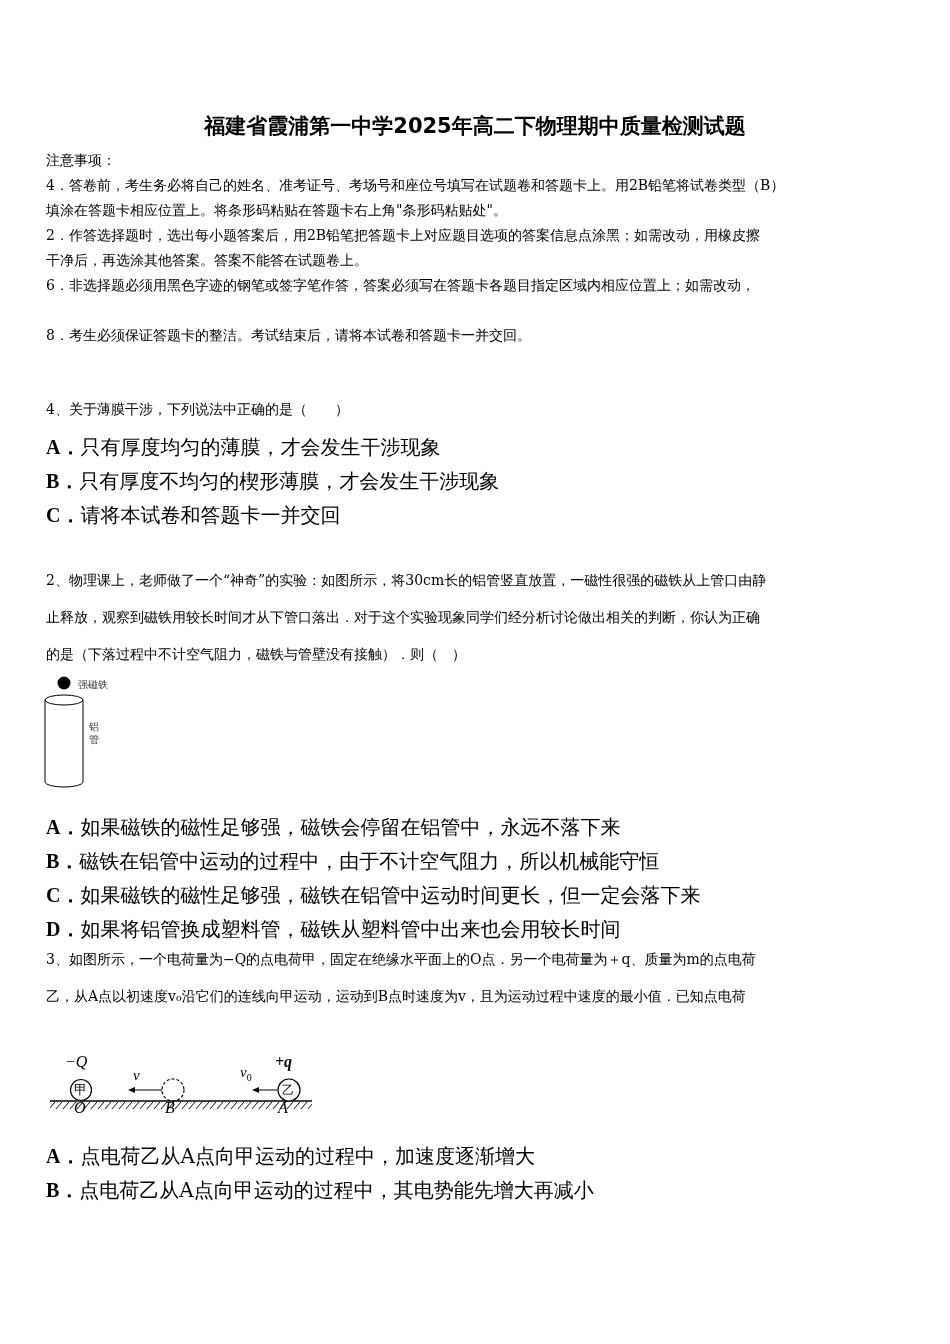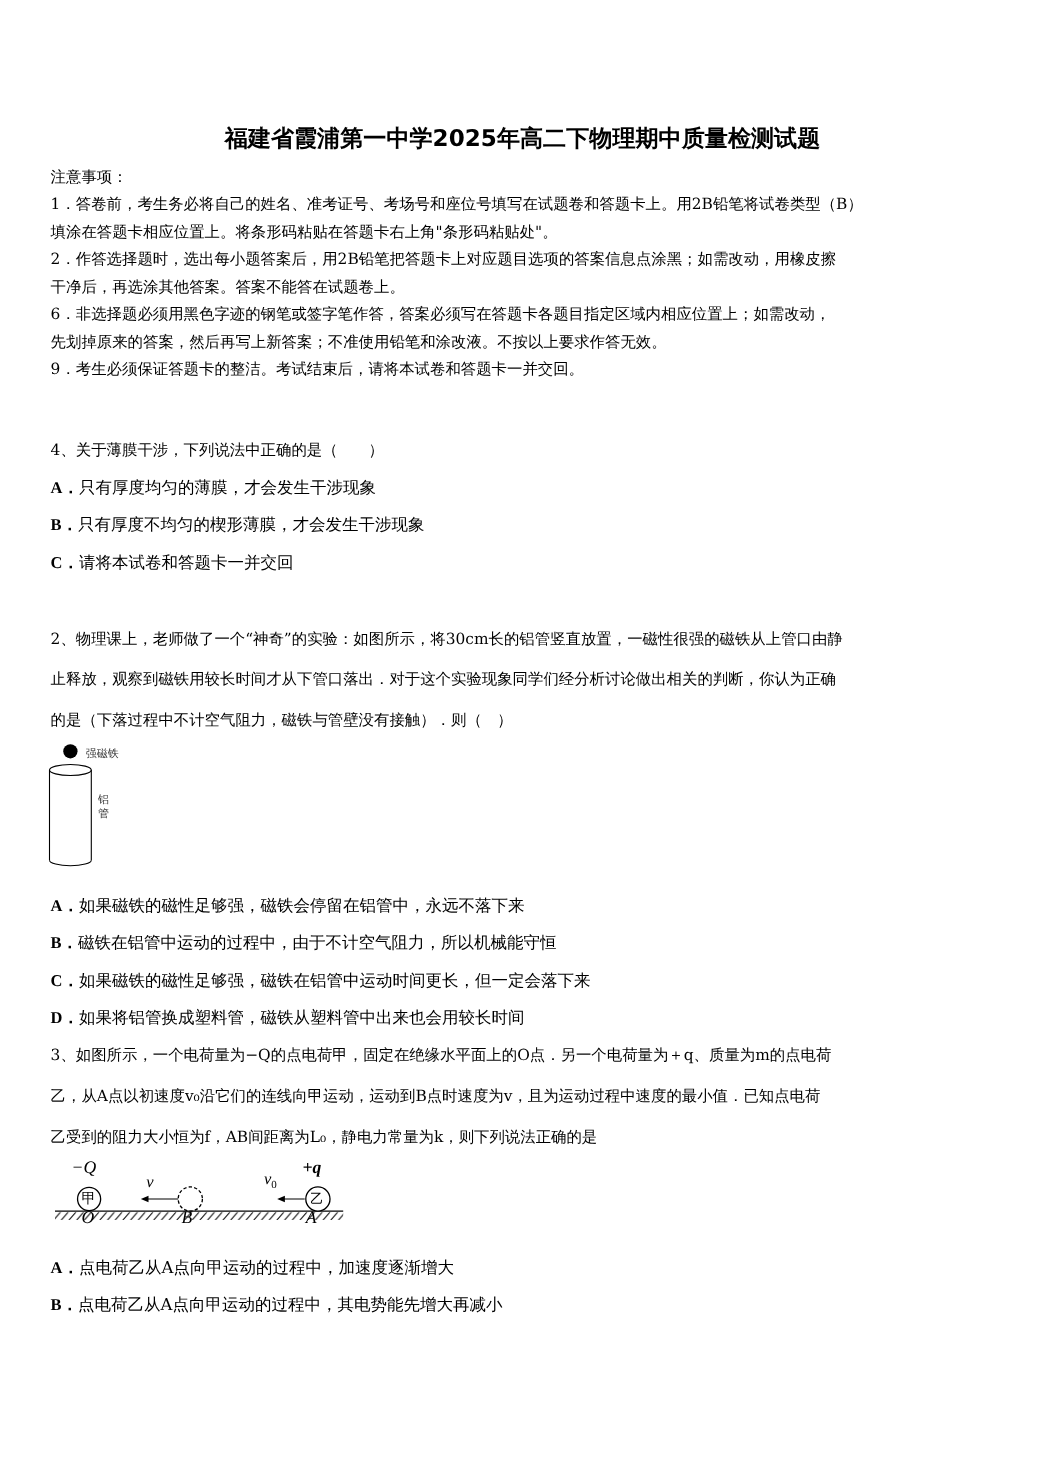--- a/index.html
+++ b/index.html
@@ -4,40 +4,39 @@
 <style>
   html, body { margin:0; padding:0; background:#ffffff; }
   body { width:950px; height:1344px; position:relative; overflow:hidden;
          font-family:"DejaVu Serif","Liberation Serif",serif; color:#000; }
   .page { position:absolute; left:0; top:0; width:950px; height:1344px; }
   .title { position:absolute; top:112px; left:0; width:950px; text-align:center;
            font-family:"DejaVu Sans","Liberation Sans",sans-serif; font-weight:bold;
            font-size:21px; letter-spacing:0px; }
   .line { position:absolute; left:46px; white-space:nowrap; font-size:15px; }
   .notice { font-size:14px; }
-  .opt { font-size:15px;text-align:right; }
+  .opt { font-size:20px;text-align:right; }
   .opt .lbl { font-family:"Liberation Serif",serif; font-weight:bold; }
   svg { position:absolute; }
   .fig-text { font-family:"DejaVu Serif",serif; }
 </style>
 </head>
 <body>
 
 <div class="page">
 
   <div class="title">福建省霞浦第一中学2025年高二下物理期中质量检测试题</div>
 
   <div class="line notice" style="top:152px">注意事项：</div>
-  <div class="line notice" style="top:177px">1．答卷前，考生务必将自己的姓名、准考证号、考场号和座位号填写在试题卷和答题卡上。用2B铅笔将试卷类型（B）</div>
+  <div class="line notice" style="top:177px">4．答卷前，考生务必将自己的姓名、准考证号、考场号和座位号填写在试题卷和答题卡上。用2B铅笔将试卷类型（B）</div>
   <div class="line notice" style="top:202px">填涂在答题卡相应位置上。将条形码粘贴在答题卡右上角"条形码粘贴处"。</div>
   <div class="line notice" style="top:227px">2．作答选择题时，选出每小题答案后，用2B铅笔把答题卡上对应题目选项的答案信息点涂黑；如需改动，用橡皮擦</div>
   <div class="line notice" style="top:252px">干净后，再选涂其他答案。答案不能答在试题卷上。</div>
   <div class="line notice" style="top:277px">6．非选择题必须用黑色字迹的钢笔或签字笔作答，答案必须写在答题卡各题目指定区域内相应位置上；如需改动，</div>
-  <div class="line notice" style="top:302px">先划掉原来的答案，然后再写上新答案；不准使用铅笔和涂改液。不按以上要求作答无效。</div>
-  <div class="line notice" style="top:327px">9．考生必须保证答题卡的整洁。考试结束后，请将本试卷和答题卡一并交回。</div>
+  <div class="line notice" style="top:327px">8．考生必须保证答题卡的整洁。考试结束后，请将本试卷和答题卡一并交回。</div>
 
 
   <div class="line notice" style="top:401px">4、关于薄膜干涉，下列说法中正确的是（　　）</div>
   <div class="line opt" style="top:434px">
     <span class="lbl">A．</span><span>只有厚度均匀的薄膜，才会发生干涉现象</span>
   </div>
   <div class="line opt" style="top:468px">
     <span class="lbl">B．</span><span>只有厚度不均匀的楔形薄膜，才会发生干涉现象</span>
   </div>
   <div class="line opt" style="top:502px">
@@ -67,21 +66,20 @@
   </div>
   <div class="line opt" style="top:882px">
     <span class="lbl">C．</span><span>如果磁铁的磁性足够强，磁铁在铝管中运动时间更长，但一定会落下来</span>
   </div>
   <div class="line opt" style="top:916px">
     <span class="lbl">D．</span><span>如果将铝管换成塑料管，磁铁从塑料管中出来也会用较长时间</span>
   </div>
 
   <div class="line notice" style="top:951px">3、如图所示，一个电荷量为−Q的点电荷甲，固定在绝缘水平面上的O点．另一个电荷量为＋q、质量为m的点电荷</div>
   <div class="line notice" style="top:988px">乙，从A点以初速度v₀沿它们的连线向甲运动，运动到B点时速度为v，且为运动过程中速度的最小值．已知点电荷</div>
-  <div class="line notice" style="top:1025px">乙受到的阻力大小恒为f，AB间距离为L₀，静电力常量为k，则下列说法正确的是</div>
 
   <svg style="left:48px;top:1054px" width="270" height="66" viewBox="0 0 270 66">
     <defs>
       <pattern id="hatch" width="7" height="8" patternUnits="userSpaceOnUse">
         <line x1="7" y1="0" x2="0" y2="8" stroke="#000" stroke-width="1"></line>
       </pattern>
     </defs>
     <line x1="2" y1="47" x2="264" y2="47" stroke="#000" stroke-width="1.3"></line>
     <rect x="2" y="48" width="262" height="7" fill="url(#hatch)"></rect>
 

